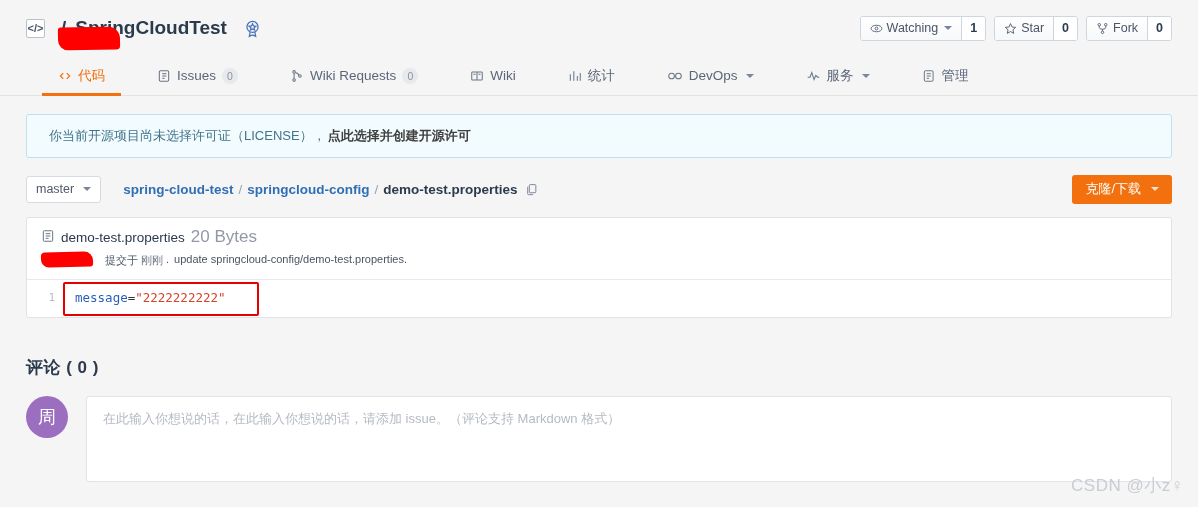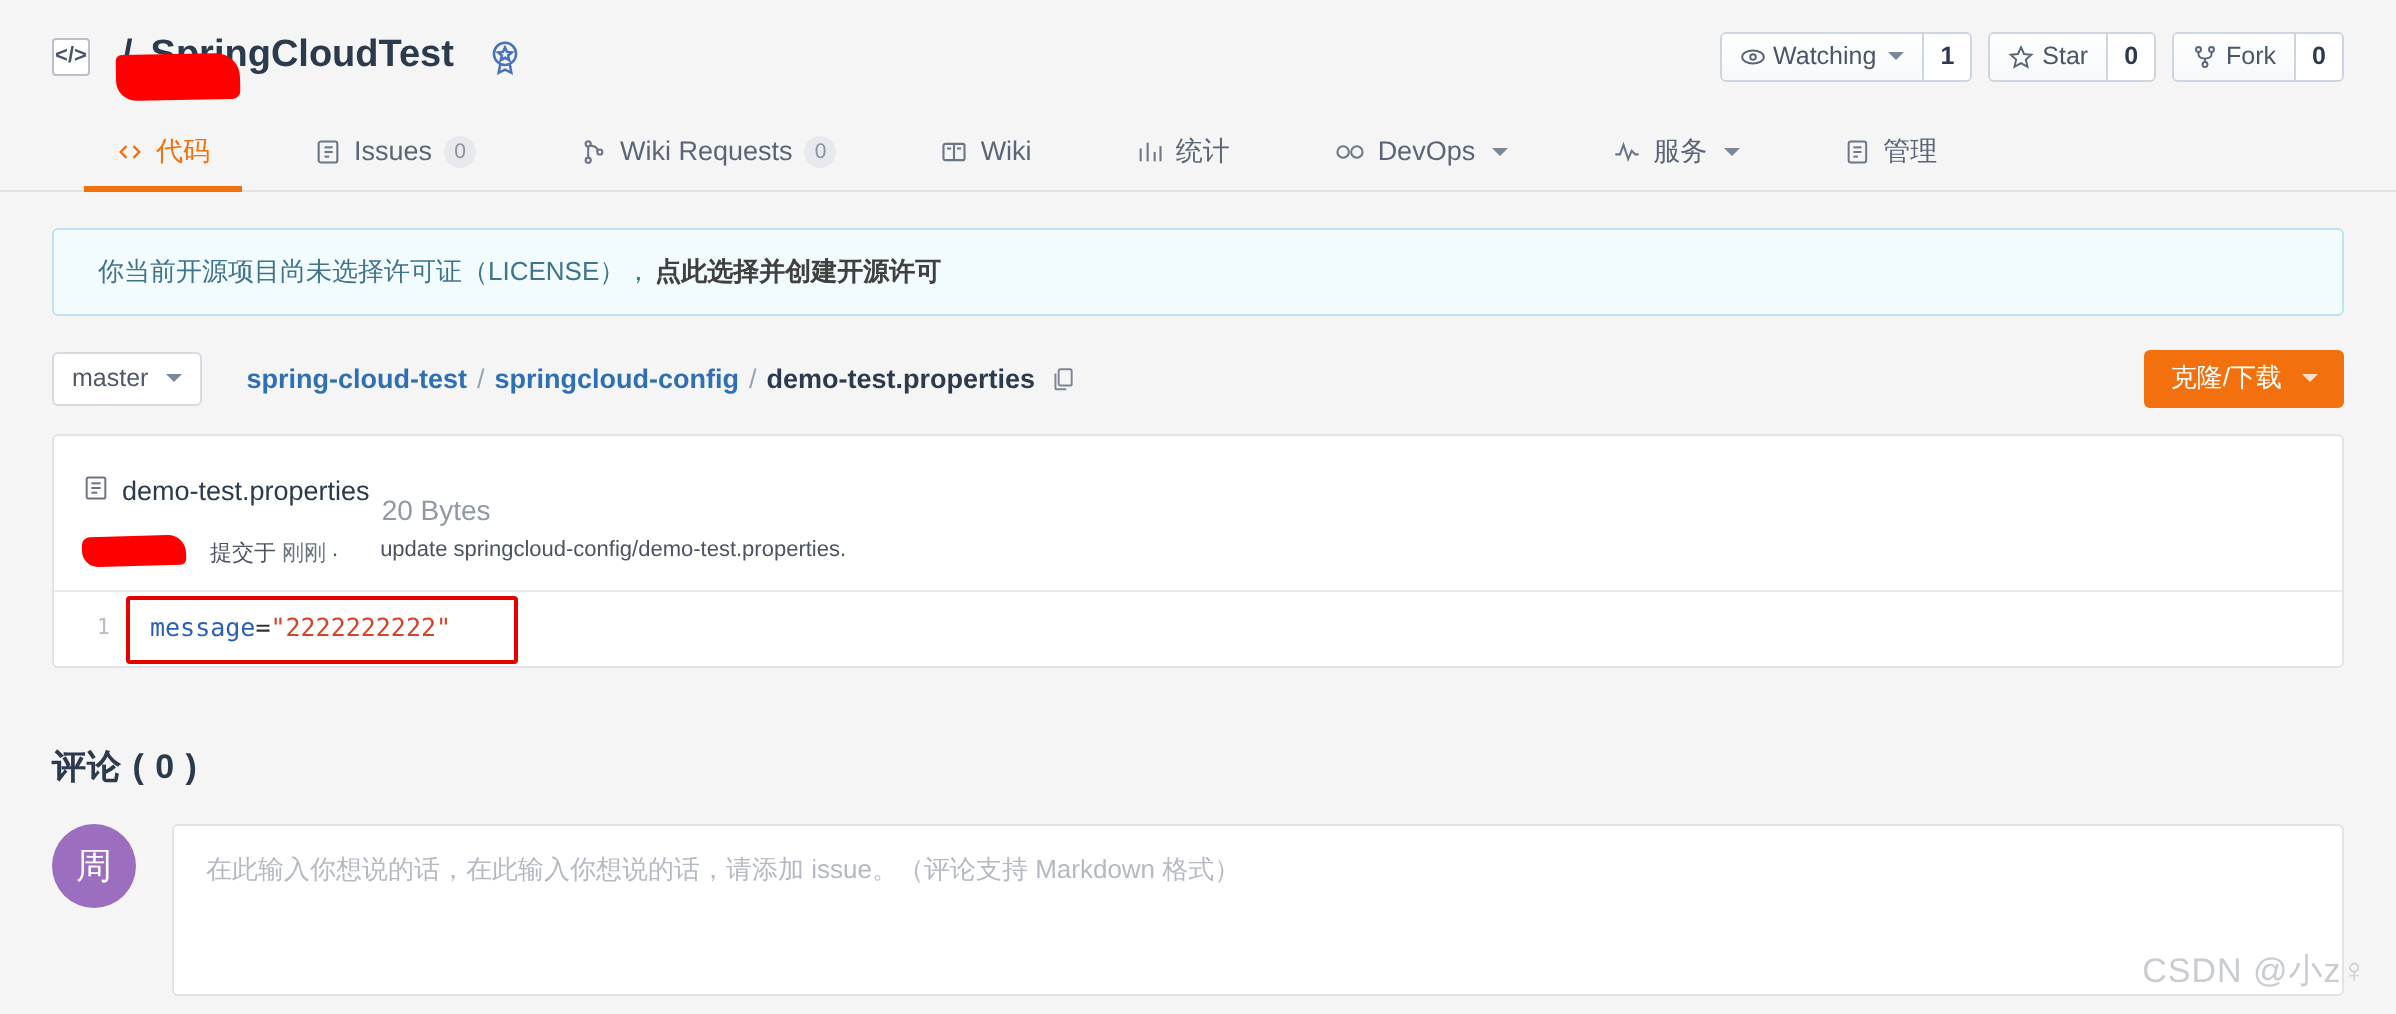--- a/index.html
+++ b/index.html
@@ -170,21 +170,21 @@
     background: #fff;
     border: 1px solid #e0e3e8;
     border-radius: 3px;
   }
   .file-head {
     padding: 9px 14px 0 14px;
     display: flex; align-items: flex-start;
   }
   .file-title { display: flex; align-items: center; gap: 6px; }
   .file-title .fname { font-size: 13.5px; color: #2b3a4d; }
-  .file-title .fsize { font-size: 14px; color: #9299a5; margin-top: 20px; }
+  .file-title .fsize { font-size: 17px; color: #9299a5; }
   .file-actions { margin-left: auto; display: flex; align-items: center; gap: 0; }
   .fa-group {
     display: flex; border: 1px solid #d8dce3; border-radius: 3px; overflow: hidden;
     height: 22px;
   }
   .fa-group .fa {
     display: flex; align-items: center;
     padding: 0 7px;
     font-size: 11px;
     color: #58616f;
@@ -487,21 +487,21 @@
       </div>
     </div>
 
     <div class="commit-line">
       <span class="redact-author">
         <span></span>
       </span>
       <span>提交于</span>
       <span class="commit-time">刚刚</span>
       <span>.</span>
-      <span class="commit-msg" style="margin-left:21px">update springcloud-config/demo-test.properties.</span>
+      <span class="commit-msg" style="margin-left:5px">update springcloud-config/demo-test.properties.</span>
     </div>
 
     <div class="code-area">
       <div class="code-row">
         <div class="ln">1</div>
         <div class="code-text"><span class="tok-key">message</span><span class="tok-op">=</span><span class="tok-str">"2222222222"</span></div>
       </div>
       <div class="annot-box"></div>
     </div>
   </div>

